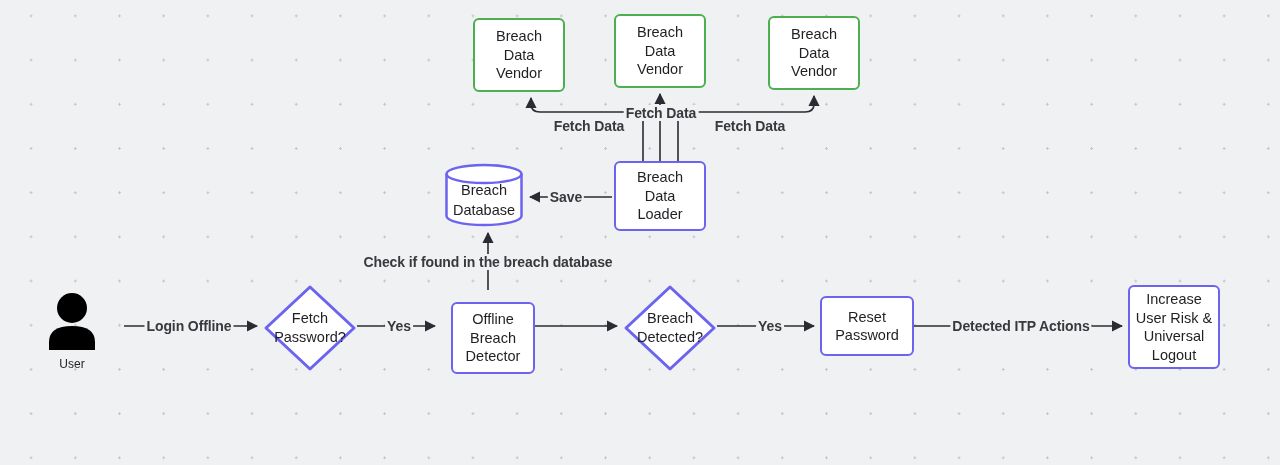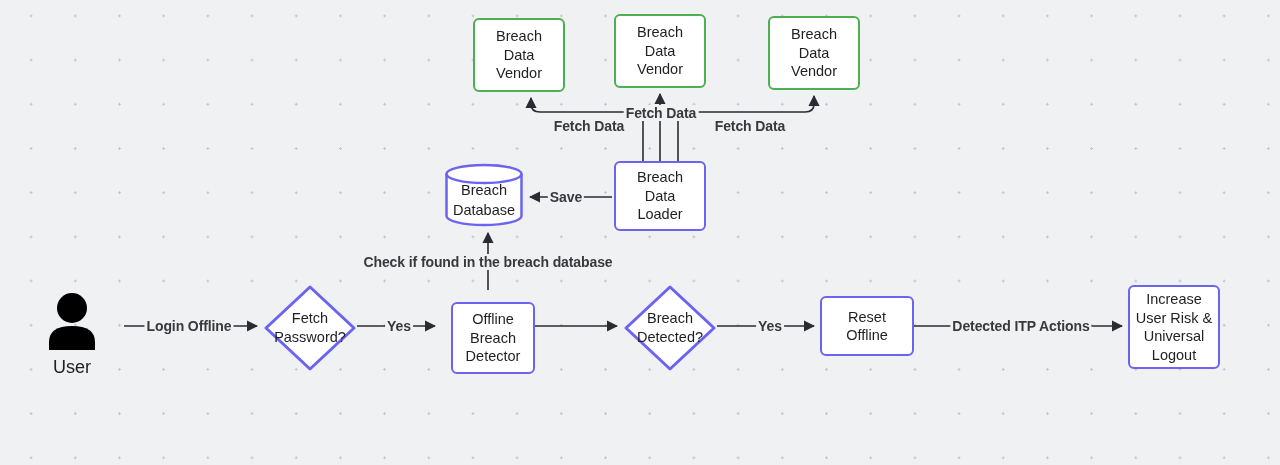--- a/index.html
+++ b/index.html
@@ -97,21 +97,21 @@
 
   .actor {
     position: absolute;
     z-index: 3;
     display: flex;
     flex-direction: column;
     align-items: center;
   }
   .actor-caption {
     margin-top: 7px;
-    font-size: 18px;
+    font-size: 12px;
     color: #1f1f24;
   }
 
   .edge-label {
     position: absolute;
     z-index: 4;
     font-size: 14px;
     font-weight: bold;
     color: #39383d;
     background: #eff1f3;
@@ -181,21 +181,21 @@
   <div class="diamond" style="left:623px; top:284px; width:94px; height:88px;">
     <svg class="dshape" viewBox="0 0 94 88">
       <polygon points="47,3 91,44 47,85 3,44" fill="#ffffff" stroke="#6c63f0" stroke-width="3" stroke-linejoin="round"></polygon>
     </svg>
     <div class="dtext">Breach
 Detected?</div>
   </div>
 
   <div class="node box" style="left:820px; top:296px; width:94px; height:60px;">
     <span class="node-label">Reset
-Offline</span>
+Password</span>
   </div>
 
   <div class="node box" style="left:1128px; top:285px; width:92px; height:84px;">
     <span class="node-label">Increase
 User Risk &amp;
 Universal
 Logout</span>
   </div>
 
   <div class="cyl" style="left:444px; top:163px; width:80px; height:64px;">

